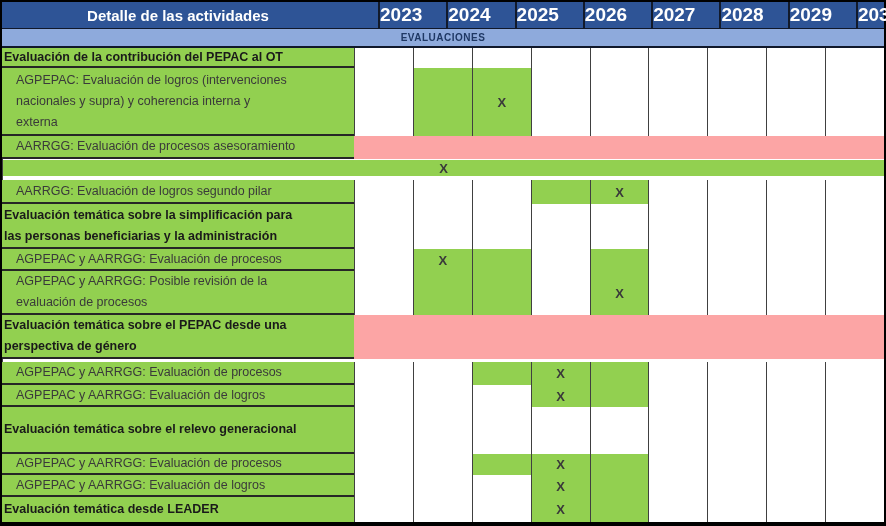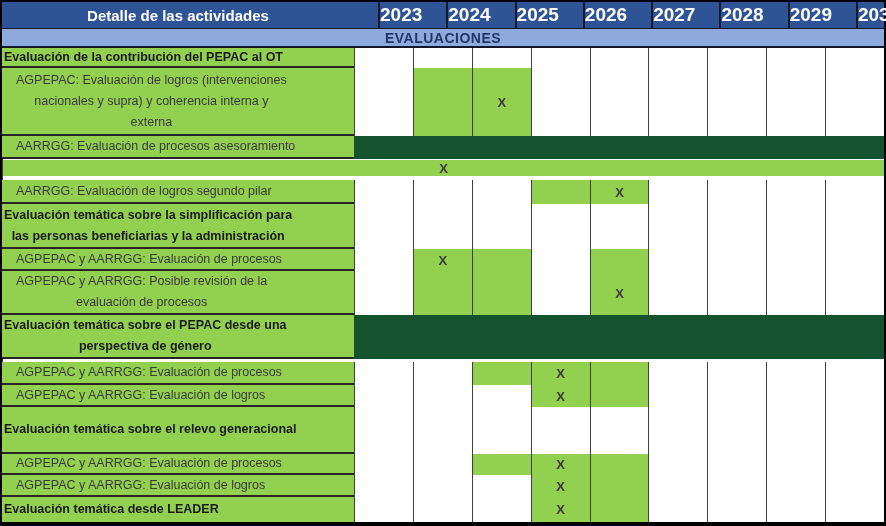--- a/index.html
+++ b/index.html
@@ -1,51 +1,50 @@
 <!DOCTYPE html>
 <html><head>
 <meta charset="utf-8">
 <style>
   html,body{margin:0;padding:0;background:#fff;}
   .gantt{
     width:886px;height:526px;box-sizing:border-box;
     border:2px solid #000;border-bottom-width:4px;
     font-family:"Liberation Sans",sans-serif;
-    display:flex;flex-direction:column;background:#14532d;
+    display:flex;flex-direction:column;background:#fca5a5;
     -webkit-font-smoothing:antialiased;
   }
   
   .header-row{height:26px;display:flex;background:#2E5496;flex:none;}
   .label-head{
     width:352px;flex:none;display:flex;align-items:center;justify-content:center;
     color:#fff;font-weight:bold;font-size:15px;box-sizing:border-box;
   }
   .year-head{
     flex:1;display:flex;align-items:center;justify-content:center;
     color:#fff;font-weight:bold;font-size:19px;
     border-left:2px solid #121a2b;box-sizing:border-box;margin-left:24px;
   }
   
   .band{
     height:20px;flex:none;background:#8EAADC;color:#1F3864;
-    font-weight:bold;font-size:14px;display:flex;align-items:center;justify-content:center;
+    font-weight:bold;font-size:10px;display:flex;align-items:center;justify-content:center;
     border-top:1px solid #10182a;border-bottom:2px solid #10182a;box-sizing:border-box;
     letter-spacing:.5px;
   }
   
   .tbody{flex:1;display:flex;flex-direction:column;}
   .activity-row{display:flex;flex:none;box-sizing:border-box;}
   .label-cell{
     width:352px;flex:none;box-sizing:border-box;background:#92D050;
     display:flex;align-items:center;
     font-size:12.5px;line-height:21px;color:#3a3a3a;
     white-space:pre-line;overflow:hidden;
     border-bottom:2px solid #262626;
     padding-right:2px;
-    text-align:center;
   }
   .activity-row:last-child .label-cell{border-bottom:none;}
   .label-cell.sub{padding-left:14px;}
   .label-cell.section{padding-left:2px;font-weight:bold;color:#1a1a1a;}
   .year-cell{
     flex:1;box-sizing:border-box;border-left:1.5px solid #404040;
     display:flex;align-items:center;justify-content:center;background:#fff;
   }
   .year-cell.filled{background:#92D050;}
   .mark{font-weight:bold;font-size:13px;color:#3a3a3a;}

